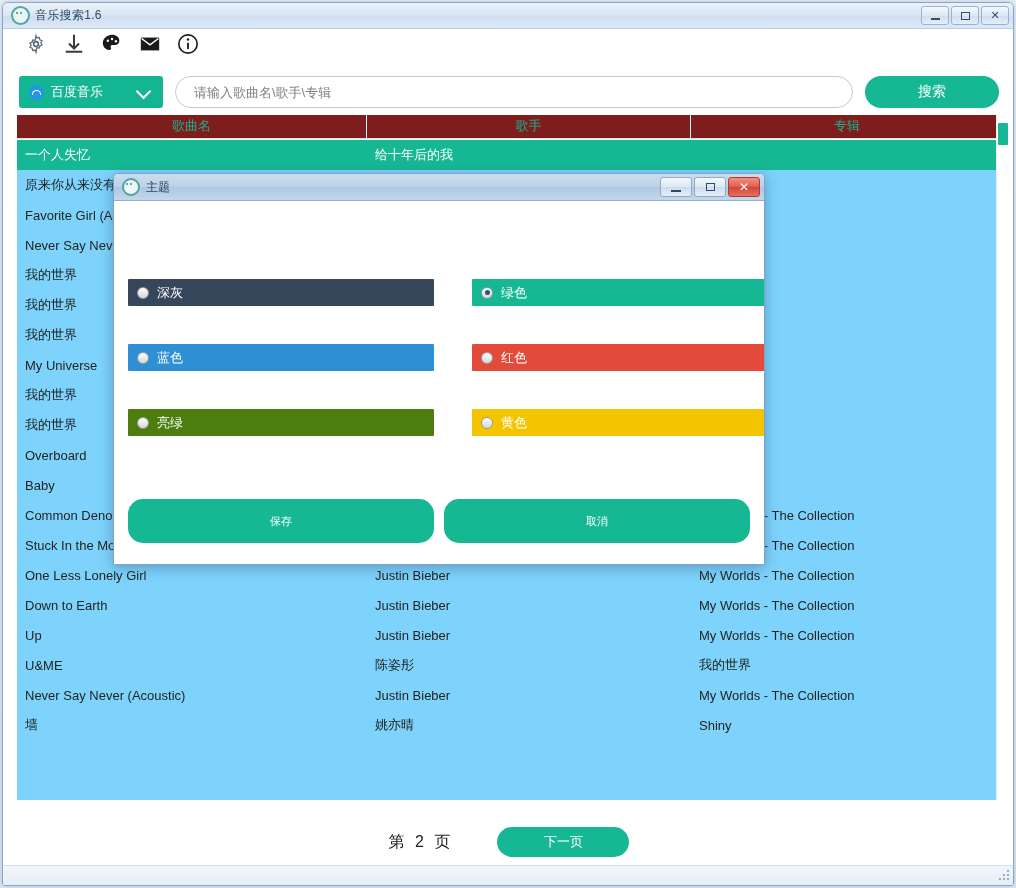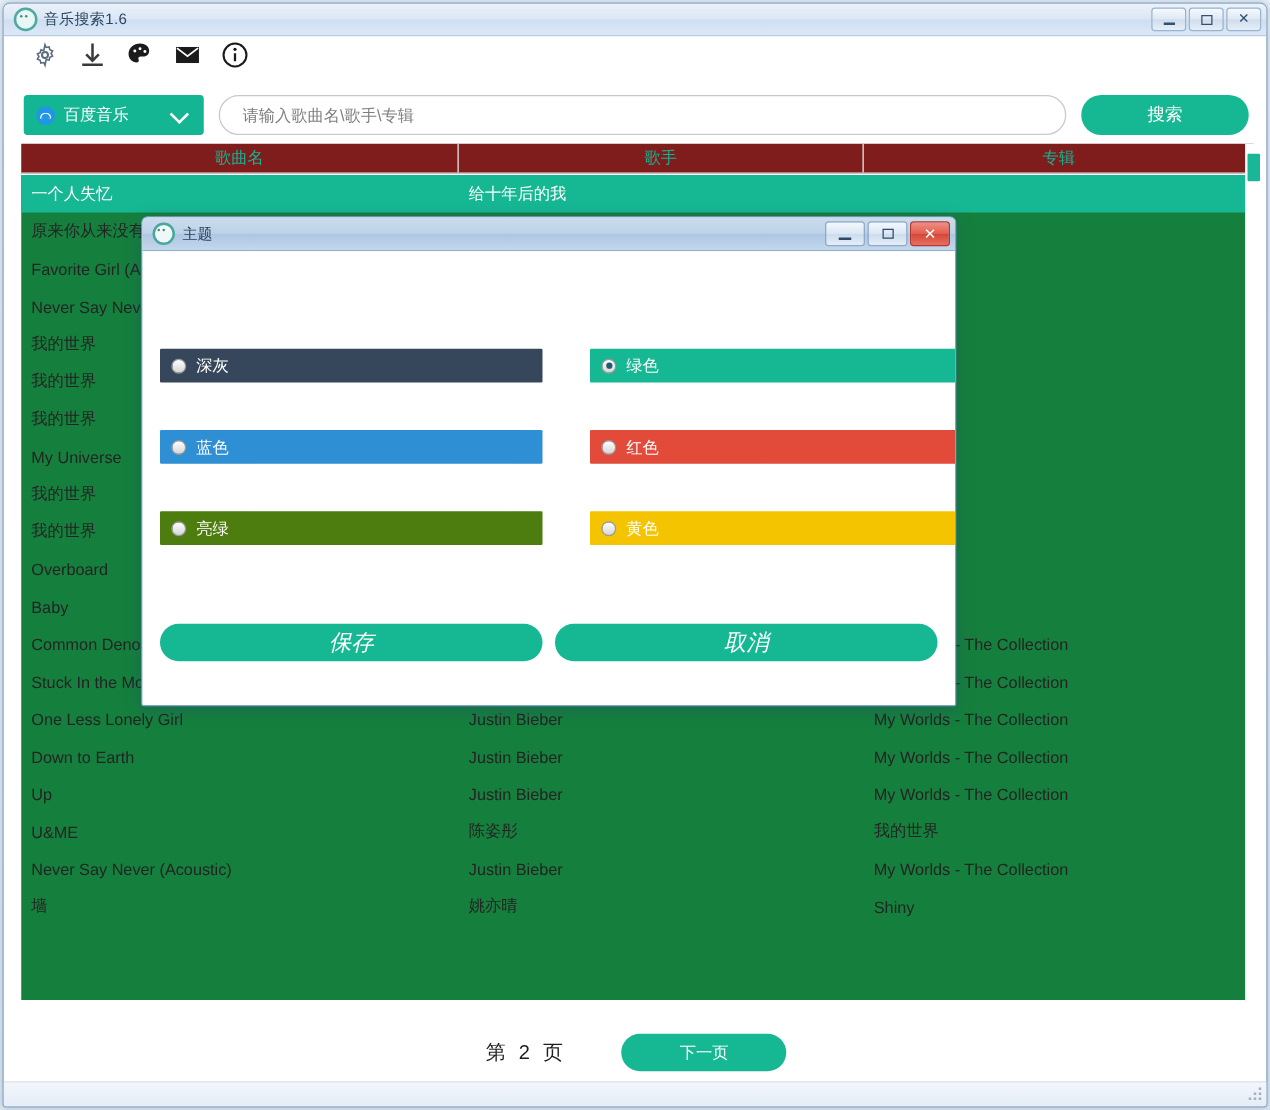--- a/index.html
+++ b/index.html
@@ -231,21 +231,21 @@
   .th:last-child { border-right: none; }
   .col-song  { width: 350px; }
   .col-artist{ width: 324px; }
   .col-album { width: 312px; }
 
   .table-body {
     position: absolute;
     left: 14px; top: 137px;
     width: 986px; height: 660px;
     overflow: hidden;
-    background: #15803d;
+    background: #7dd3fc;
   }
   .trow {
     display: flex;
     height: 30px;
     align-items: center;
     font-size: 13px;
     color: #232323;
     box-sizing: border-box;
   }
   .trow.sel {
@@ -429,29 +429,28 @@
     background: #1c5d72;
   }
   .dlg-actions {
     position: absolute;
     left: 14px; top: 298px;
     width: 622px;
     display: flex;
     gap: 10px;
   }
   .dlg-act-btn {
-    width: 306px; height: 30px;
+    width: 306px; height: 44px;
     background: #16b894;
     border: none;
     border-radius: 15px;
     color: #ffffff;
-    font-size: 18px;
+    font-size: 11px;
     cursor: pointer;
     font-family: "Liberation Sans", sans-serif;
-    font-style: italic;
   }
 </style>
 </head>
 <body>
 
 <div id="app">
 
   <div class="win-frame">
 
     <div class="titlebar">

